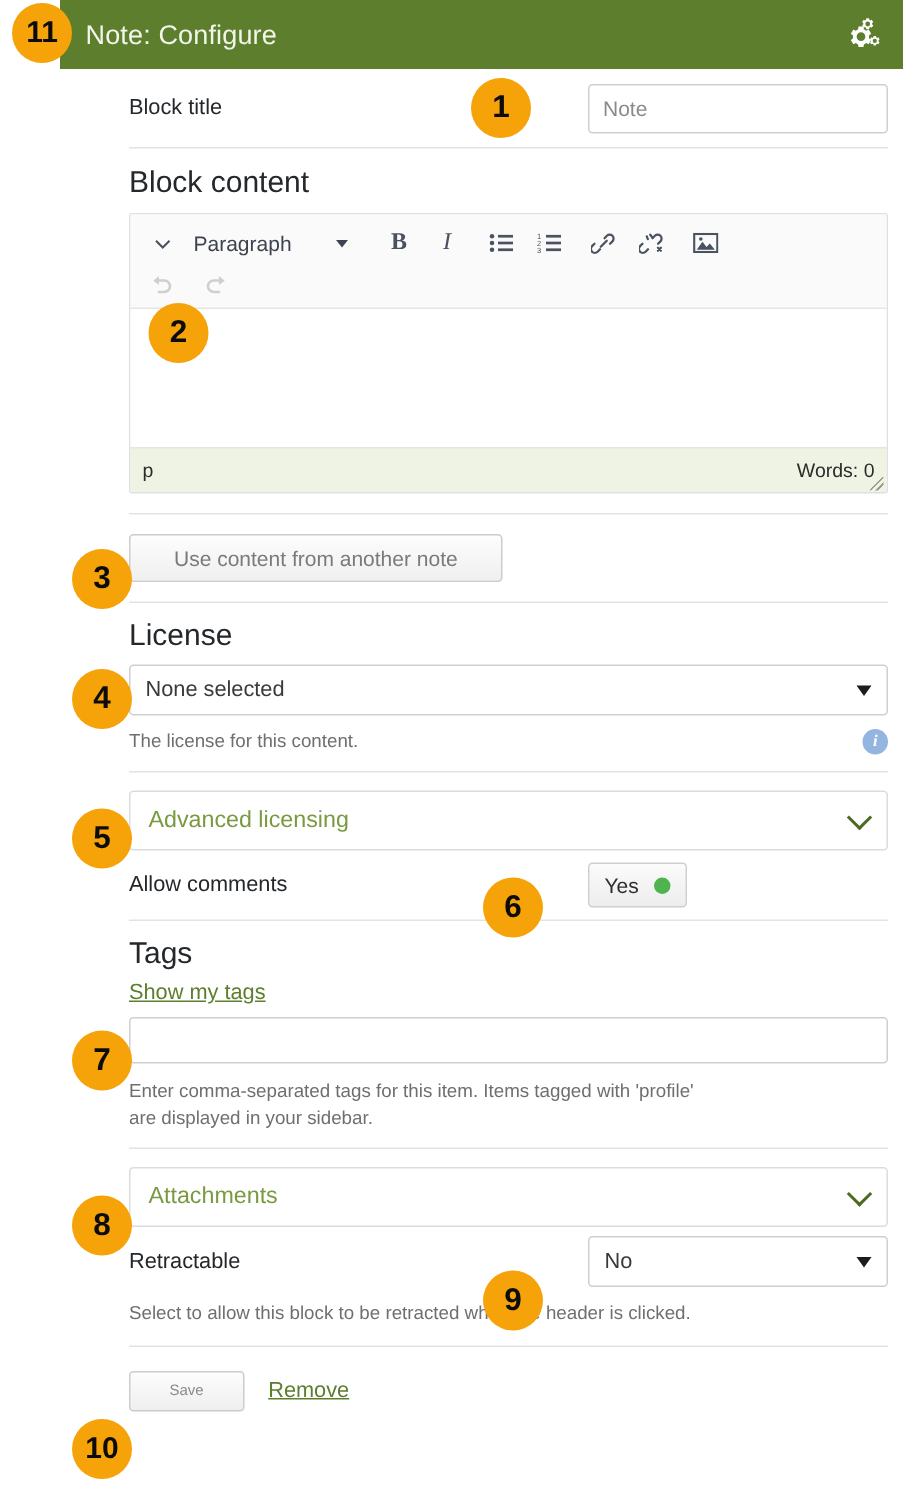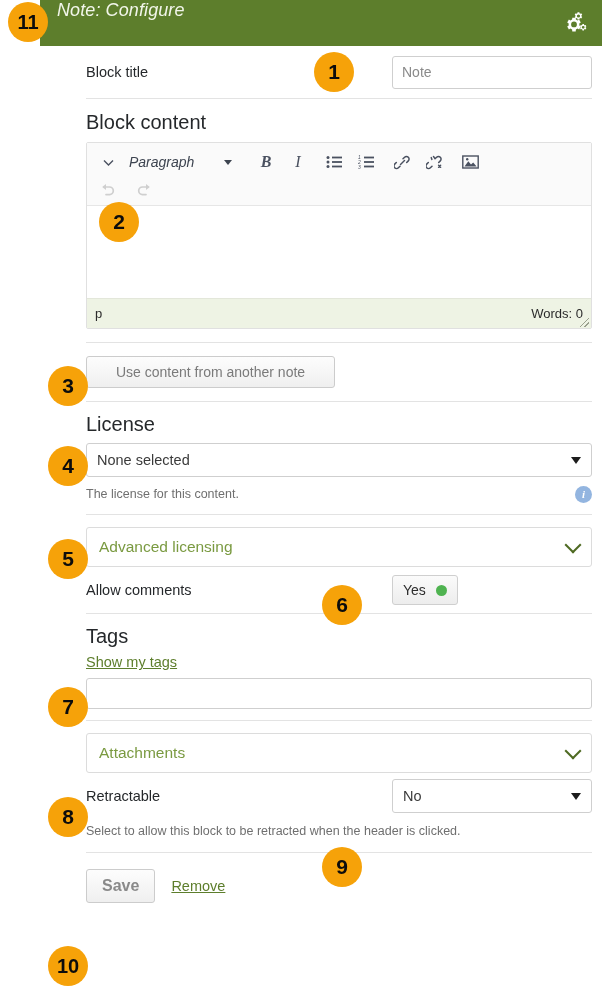--- a/index.html
+++ b/index.html
@@ -7,21 +7,21 @@
     margin: 0; padding: 0;
     background: #ffffff;
     font-family: "Liberation Sans", sans-serif;
   }
   body { width: 602px; height: 994px; position: relative; overflow: hidden; }
 
   
   .header {
     position: absolute; left: 0; top: 0; width: 602px; height: 46px;
     background: #5d7e2c;
-    display: flex;  font-style: italic;
+    display: flex; align-items: center;
   }
   .close-box {
     width: 40px; height: 46px; background: #ffffff;
     display: flex; align-items: center; justify-content: center;
     color: #9b9b9b; font-size: 19px; line-height: 1; cursor: pointer;
     font-family: "Liberation Sans", sans-serif;
   }
   .header-title {
     color: #f2f6ea; font-size: 18px; margin-left: 17px; letter-spacing: .1px;
   }
@@ -62,21 +62,21 @@
     border-left: 5px solid transparent; border-right: 5px solid transparent;
     border-top: 7px solid #1c1c1c;
   }
 
   .btn {
     border: 1px solid #cccccc; border-radius: 3px;
     background: linear-gradient(#fdfdfd, #efefef);
     color: #7a7a7a; font-size: 14px; padding: 7px 29px; cursor: pointer;
     font-family: "Liberation Sans", sans-serif;
   }
-  .btn-save { color: #8a8a8a; padding: 7px 15px; font-size: 16px; font-weight: bold; }
+  .btn-save { color: #8a8a8a; padding: 7px 26px; font-size: 10px; }
 
   .link-green {
     color: #5d7e2c; text-decoration: underline; font-size: 14.5px; cursor: pointer;
   }
 
   
   .collapsible {
     border: 1px solid #dcdcdc; border-radius: 3px; background: #fff;
     height: 40px; display: flex; align-items: center; padding: 0 12px;
     cursor: pointer;
@@ -103,21 +103,21 @@
   
   .editor-wrap { border: 1px solid #e0e0e0; border-radius: 2px; background: #fff; }
   .editor-toolbar {
     background: #fafafa; border-bottom: 1px solid #e6e6e6;
     padding: 4px 8px 2px 8px;
   }
   .tb-row { display: flex; align-items: center; height: 30px; }
   .tb-item {
     display: flex; align-items: center; justify-content: center;
     height: 26px; min-width: 26px; color: #4a5160; cursor: pointer;
-    font-size: 15px; margin-right: 6px; font-style: italic;
+    font-size: 15px; margin-right: 6px;
   }
   .tb-para { font-size: 14px; color: #3d4450; padding: 0 2px; }
   .tb-caret-sm {
     width: 0; height: 0; border-left: 4px solid transparent;
     border-right: 4px solid transparent; border-top: 5px solid #3d4450;
   }
   .editor-area { height: 92px; background: #fff; }
   .editor-status {
     background: #eef3e4; border-top: 1px solid #e3e7da;
     height: 30px; display: flex; align-items: center; padding: 0 8px;
@@ -309,20 +309,24 @@
   </div>
 
   <div class="sep"></div>
 
   <div class="row" style="padding-top:11px;">
     <div class="label-block">Tags</div>
     <div style="margin-top:5px;">
       <span class="link-green">Show my tags</span>
     </div>
     <input class="text-input" style="width: 100%; margin-top: 7px; height: 31px;" value="">
+    <div class="help" style="margin-top:9px;">
+      <div>Enter comma-separated tags for this item. Items tagged with 'profile'</div>
+      <div>are displayed in your sidebar.</div>
+    </div>
   </div>
 
   <div class="sep" style="margin-top:11px;"></div>
 
   <div class="row" style="padding-top:12px;">
     <div class="collapsible">
       <span class="ctext">Attachments</span>
       <span class="chev-down"></span>
     </div>
   </div>

